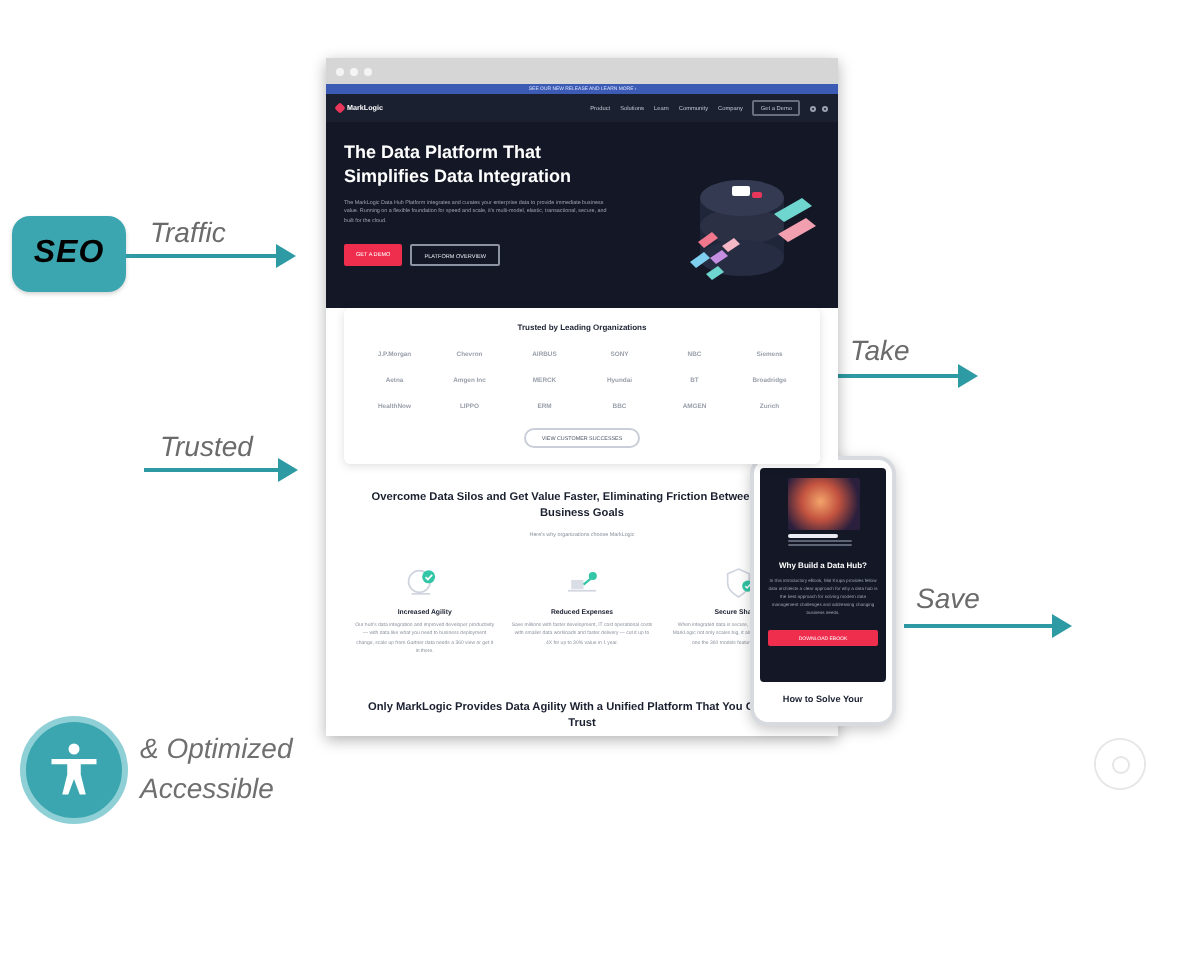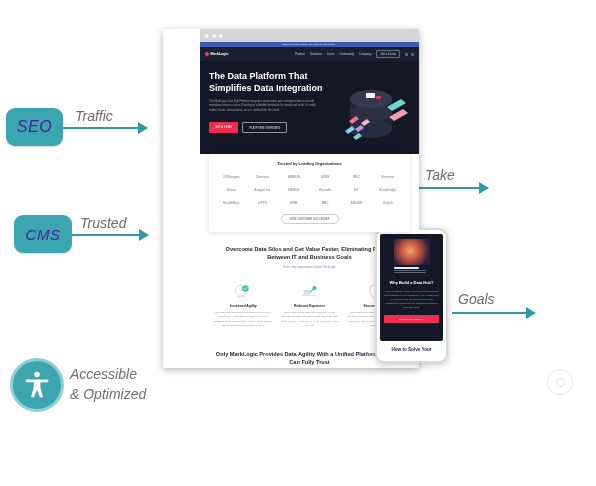--- a/index.html
+++ b/index.html
@@ -3,21 +3,21 @@
 <meta charset="utf-8">
 <style>
   * { margin:0; padding:0; box-sizing:border-box; }
   html,body { width:596px; height:486px; background:#ffffff; overflow:hidden;
               font-family:"Liberation Sans", sans-serif; }
   #stage { position:relative; width:596px; height:486px; background:#ffffff; }
 
   
   .node { position:absolute; background:#3ba6b0; border-radius:9px;
           display:flex; align-items:center; justify-content:center;
-          color:#4c1d95; font-style:italic; font-weight:normal; letter-spacing:.5px;
+          color:#000000; font-style:italic; font-weight:bold; letter-spacing:.5px;
           box-shadow:0 1px 2px rgba(0,0,0,.18); }
   #node-seo { left:6px;   top:108px; width:57px; height:38px; font-size:16px; }
   #node-cms { left:14px;  top:215px; width:58px; height:38px; font-size:15px; }
   #node-ga  { left:491px; top:167px; width:53px; height:40px; font-size:16px; }
   #node-crm { left:538px; top:292px; width:55px; height:40px; font-size:15px; }
 
   
   .arrow { position:absolute; height:2px; background:#2e9aa4; }
   .arrow::after { content:""; position:absolute; right:-9px; top:-5px;
                   border-top:6px solid transparent; border-bottom:6px solid transparent;
@@ -45,21 +45,21 @@
   
   #ring { position:absolute; left:548px; top:370px; width:24px; height:24px;
           border:3px solid #ffffff; border-radius:50%;
           box-shadow:0 0 0 1px #e6e6e6; display:flex;
           align-items:center; justify-content:center; }
   #ring i { width:7px; height:7px; border-radius:50%; background:#ffffff;
             box-shadow:0 0 0 1px #e6e6e6; display:block; }
 
   
   #browser { position:absolute; left:163px; top:29px; width:256px; height:339px;
-             background:#ffffff; box-shadow:0 2px 7px rgba(0,0,0,.30); overflow:hidden;padding-left:37px; }
+             background:#ffffff; box-shadow:0 2px 7px rgba(0,0,0,.30); overflow:hidden; }
   #chrome-bar { height:13px; background:#d6d6d6; display:flex; align-items:center;
                 padding-left:5px; gap:3px; }
   .dot { width:4px; height:4px; border-radius:50%; background:#f4f4f4; }
   #promo-bar { height:5px; background:#3b5bb5; display:flex; align-items:center;
                justify-content:center; }
   #promo-bar span { font-size:2.6px; color:#dfe6ff; transform:scale(.95); }
 
   
   #site-nav { height:14px; background:#1b2030; display:flex; align-items:center;
               padding:0 5px; }
@@ -145,39 +145,38 @@
 </style>
 </head>
 <body>
 
 <div id="stage">
 
   <div class="node" id="node-seo">SEO</div>
   <div class="arrow-label" id="label-traffic">Traffic</div>
   <div class="arrow" id="arrow-traffic"></div>
 
-  <div class="node" id="node-cms">CMS</div>
   <div class="arrow-label" id="label-content">Trusted</div>
   <div class="arrow" id="arrow-content"></div>
 
   <div class="arrow-label" id="label-data">Take</div>
   <div class="arrow" id="arrow-data"></div>
 
-  <div class="arrow-label" id="label-leads">Goals</div>
+  <div class="arrow-label" id="label-leads">Save</div>
   <div class="arrow" id="arrow-leads"></div>
 
   <div id="a11y">
     <svg viewBox="0 0 24 24" fill="#ffffff">
         <circle cx="12" cy="3.6" r="2.2"></circle>
       <path d="M3 7.6h18v2.1h-6.3v4.1l2 8h-2.4L12 15.6l-2.3 6.2H7.3l2-8V9.7H3z"></path>
       </svg>
   </div>
   <div id="a11y-text">
+    <div>&amp; Optimized</div>
     <div>Accessible</div>
-    <div>&amp; Optimized</div>
   </div>
 
   <div id="ring">
       <i></i>
     </div>
 
   <div id="browser">
 
     <div id="chrome-bar">
       <span class="dot"></span>

